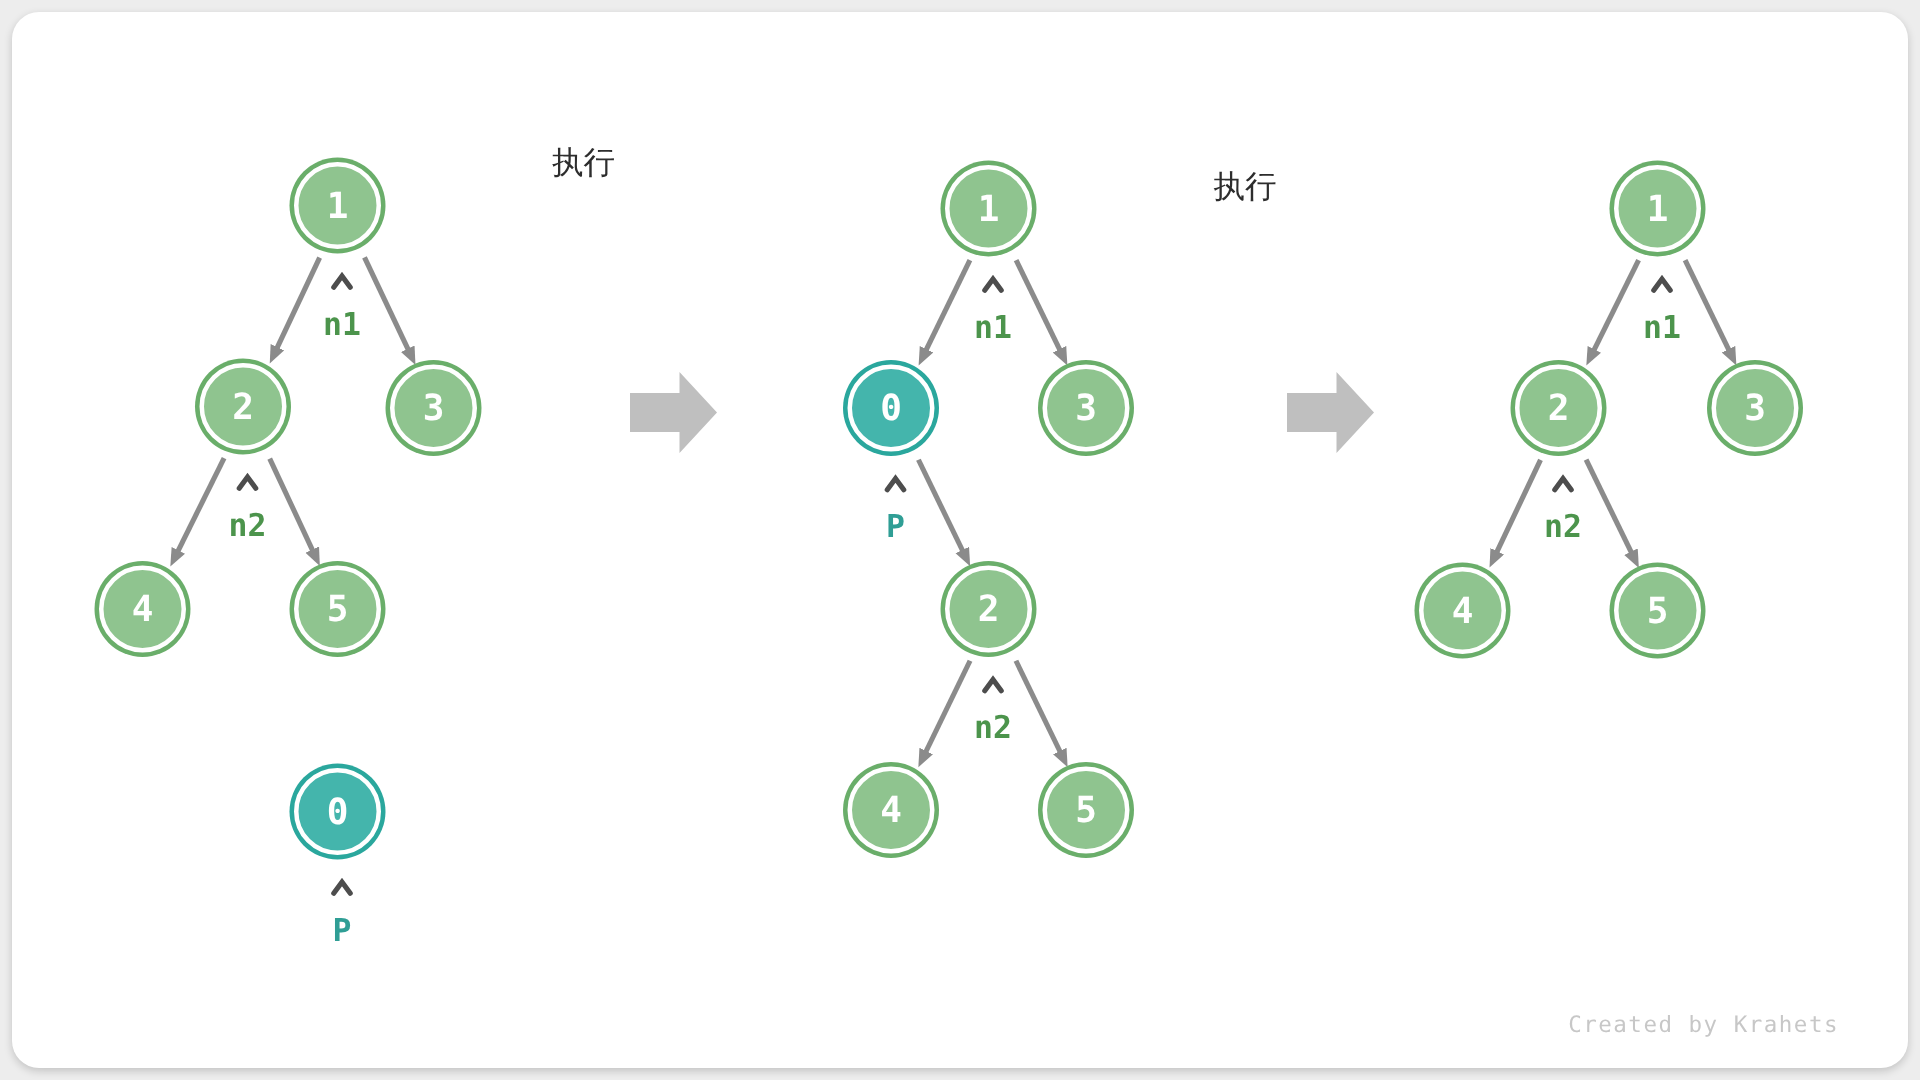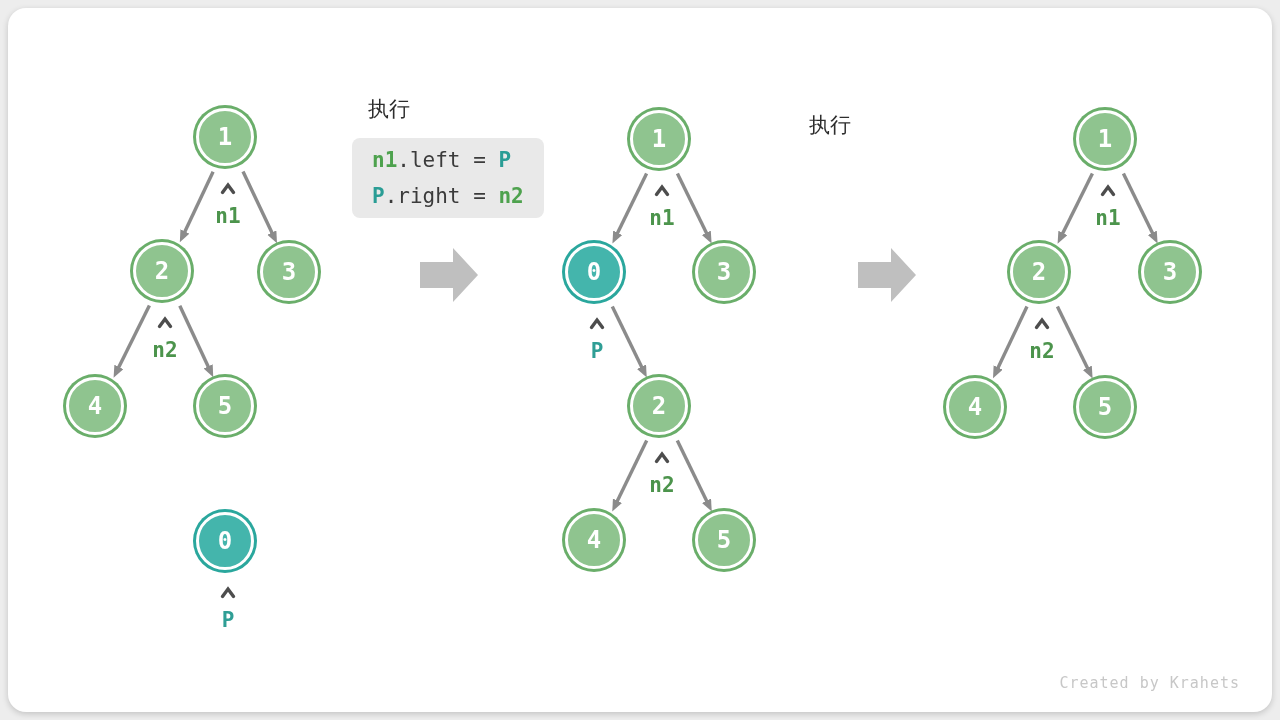--- a/index.html
+++ b/index.html
@@ -45,21 +45,21 @@
     background:#e9e9e9;border-radius:8px;padding:4px 20px;
     font-family:"DejaVu Sans Mono","Liberation Mono",monospace;
     font-size:21px;line-height:36px;color:#3b3b3b;
     display:inline-block;white-space:pre;
   }
   .tok-plain{color:#3b3b3b;}
   .tok-green{color:#4ea24e;font-weight:bold;}
   .tok-teal{color:#2a9d95;font-weight:bold;}
 
   .watermark{
-    position:absolute;right:40px;top:674px;
+    position:absolute;right:54px;top:674px;
     font-family:"DejaVu Sans Mono","Liberation Mono",monospace;
     font-size:15px;color:#c7c7c7;letter-spacing:1px;
   }
 </style>
 </head>
 <body>
 
 <div class="card"></div>
 
 <div id="diagram">
@@ -135,21 +135,20 @@
         </svg></div>
       <div class="pointer-label green" style="left: 1108px; top: 204px;">n1</div>
       <div class="caret" style="left: 1042px; top: 316px;"><svg width="18" height="13" viewBox="0 0 18 13">
           <path d="M3.5 10.5 L9 3 L14.5 10.5" fill="none" stroke="#4d4d4d" stroke-width="3.4" stroke-linecap="round"></path>
         </svg></div>
       <div class="pointer-label green" style="left: 1042px; top: 337px;">n2</div>
     </div>
 
   <div class="code-group" style="left:352px;top:97px;">
     <div class="code-title">执行</div>
-    <div class="code-box" id="code-box-0"><div class="code-line"><span class="tok-green">n1</span><span class="tok-plain">.left = </span><span class="tok-teal">P</span></div><div class="code-line"><span class="tok-teal">P</span><span class="tok-plain">.right = </span><span class="tok-green">n2</span></div></div>
   </div>
 
   <div class="code-group" style="left:793px;top:113px;">
     <div class="code-title">执行</div>
   </div>
 
   <div class="watermark">Created by Krahets</div>
 </div>
 
 </body></html>

